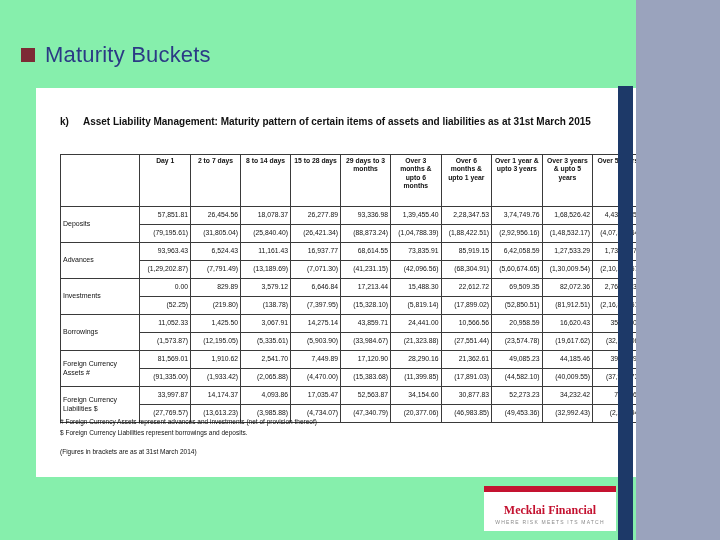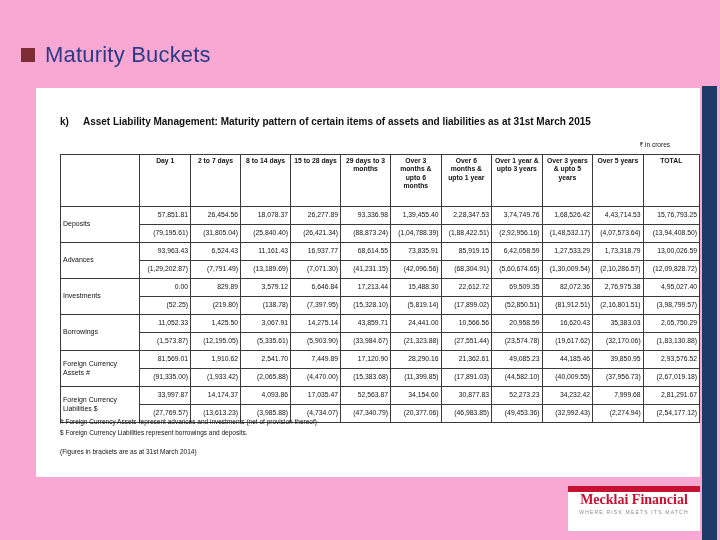--- a/index.html
+++ b/index.html
@@ -1,18 +1,18 @@
 <!DOCTYPE html>
 <html><head>
 <meta charset="utf-8">
 <style>
   html,body { margin:0; padding:0; background:#9aa3bd; }
   .slide {
-    position:relative; width:720px; height:540px;
-    background:#f9a8d4; overflow:hidden;
+    position:relative; width:636px; height:540px;
+    background:#86efac; overflow:hidden;
     font-family:"Liberation Sans", sans-serif;
   }
   
   .title-row { position:absolute; left:21px; top:42px; display:flex; align-items:center; gap:10px; }
   .bullet { width:14px; height:14px; background:#7d2b35; flex:0 0 auto; }
   .title { font-size:22px; color:#2b3a85; letter-spacing:0.2px; }
 
   
   .right-bar { position:absolute; top:86px; right:3px; width:15px; height:454px; background:#1d3968; }
 
@@ -33,22 +33,22 @@
   .mat-table td.lbl { text-align:left; font-size:7px; vertical-align:middle; }
   .w-label { width:78px; } .w-data { width:46px; } .w-total { width:52px; }
 
   .footnote { position:absolute; left:24px; font-size:6.5px; color:#111; }
   .f1 { top:330px; } .f2 { top:341px; } .f3 { top:360px; }
 
   
   .logo-box { position:absolute; right:20px; bottom:9px; width:132px; height:45px; background:#ffffff; }
   .logo-bar { width:100%; height:6px; background:#c41230; }
   .logo-name {
-    margin-top:0; text-align:center; color:#c41230; font-weight:bold;
-    font-family:"Liberation Serif", serif; font-size:14px; line-height:1.1;
+    margin-top:12px; text-align:center; color:#c41230; font-weight:bold;
+    font-family:"Liberation Serif", serif; font-size:12px; line-height:1.1;
   }
   .logo-tagline { margin-top:2px; text-align:center; font-size:5px; letter-spacing:1.2px; color:#8a8a8a; }
 </style>
 </head>
 <body>
 
 <div class="slide">
 
   <div class="title-row">
     <span class="bullet"></span>

